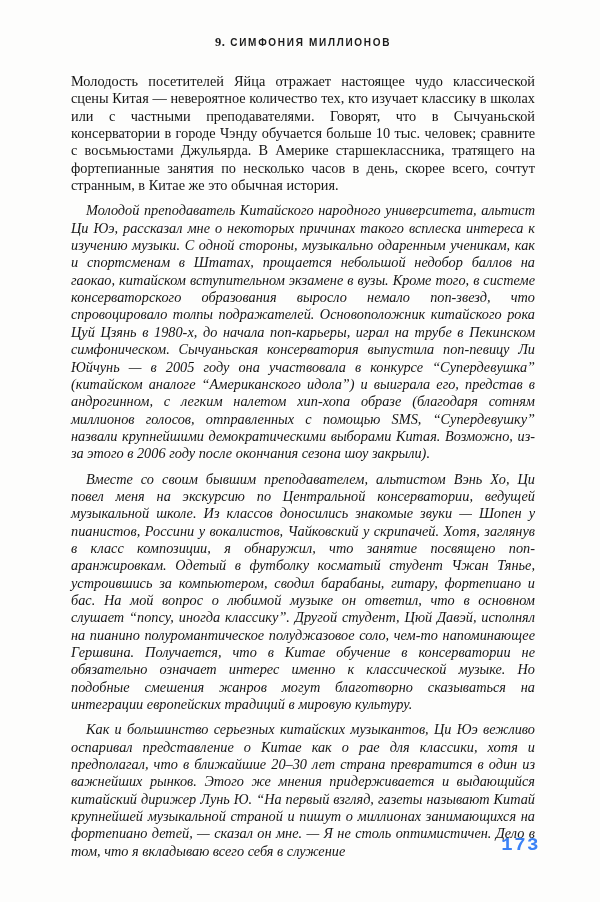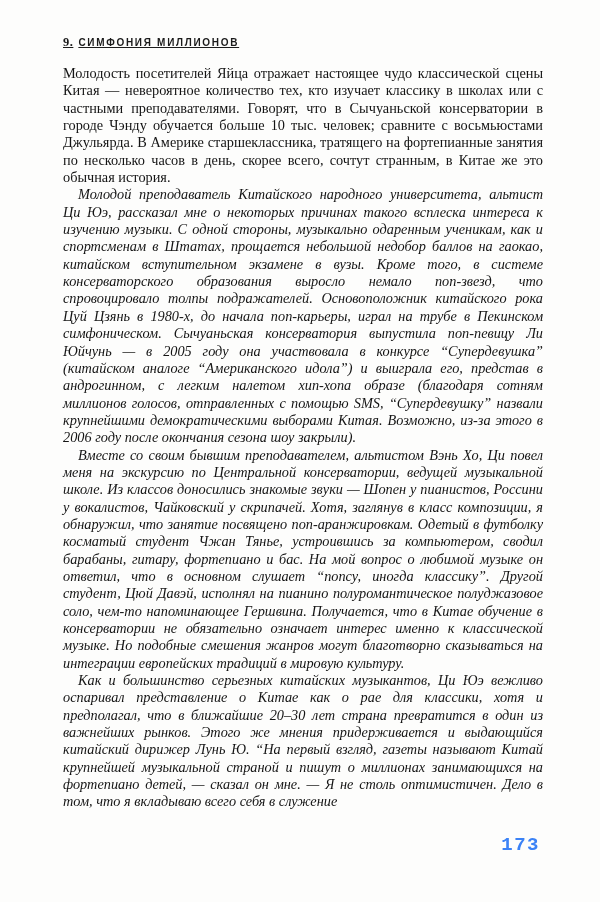--- a/index.html
+++ b/index.html
@@ -14,47 +14,46 @@
     background: #fdfdfc;
     color: #161616;
     font-family: "Liberation Serif", serif;
     overflow: hidden;
   }
   .running-header {
     position: absolute;
     top: 35px;
     left: 63px;
     right: 57px;
-    text-align: left;
+    text-align: center;
     font-family: "Liberation Sans", sans-serif;
     font-weight: bold;
     font-size: 10px;
     letter-spacing: 1.7px;
     color: #1b1b1b;
     white-space: nowrap;
-    text-decoration: underline;
   }
   .chapter-number {
     font-family: "Liberation Serif", serif;
     font-size: 12.5px;
     letter-spacing: 0.5px;
     margin-right: 5px;
   }
   .body-text {
     position: absolute;
     top: 65px;
     left: 63px;
     width: 480px;
     text-align: justify;
     font-size: 14.3px;
     line-height: 17.35px;
     color: #141414;
   }
   .body-text p {
-    margin: 0;
+    margin: 8px;
     padding: 0;
     text-indent: 0;
   }
   .body-text p.indent {
     text-indent: 15px;
     font-style: italic;
   }
   .page-number {
     position: absolute;
     top: 834px;

